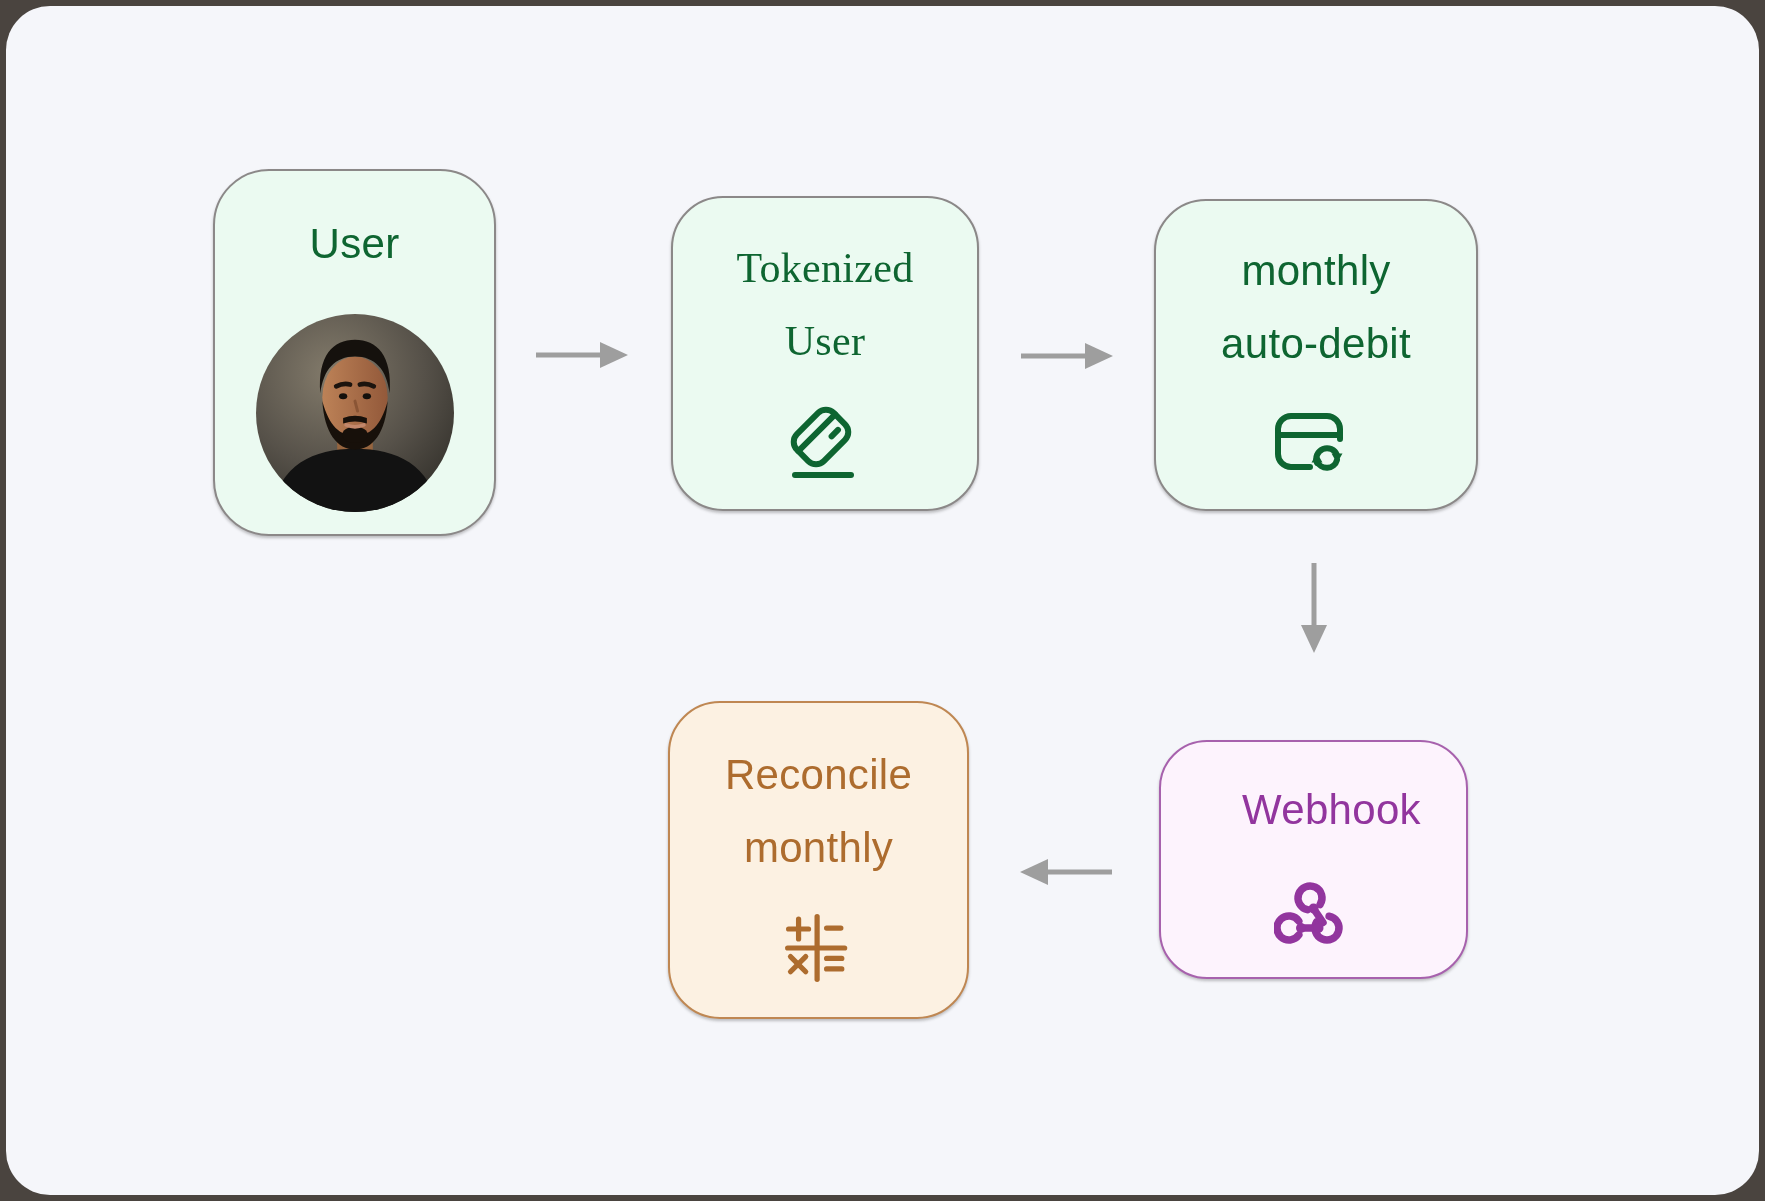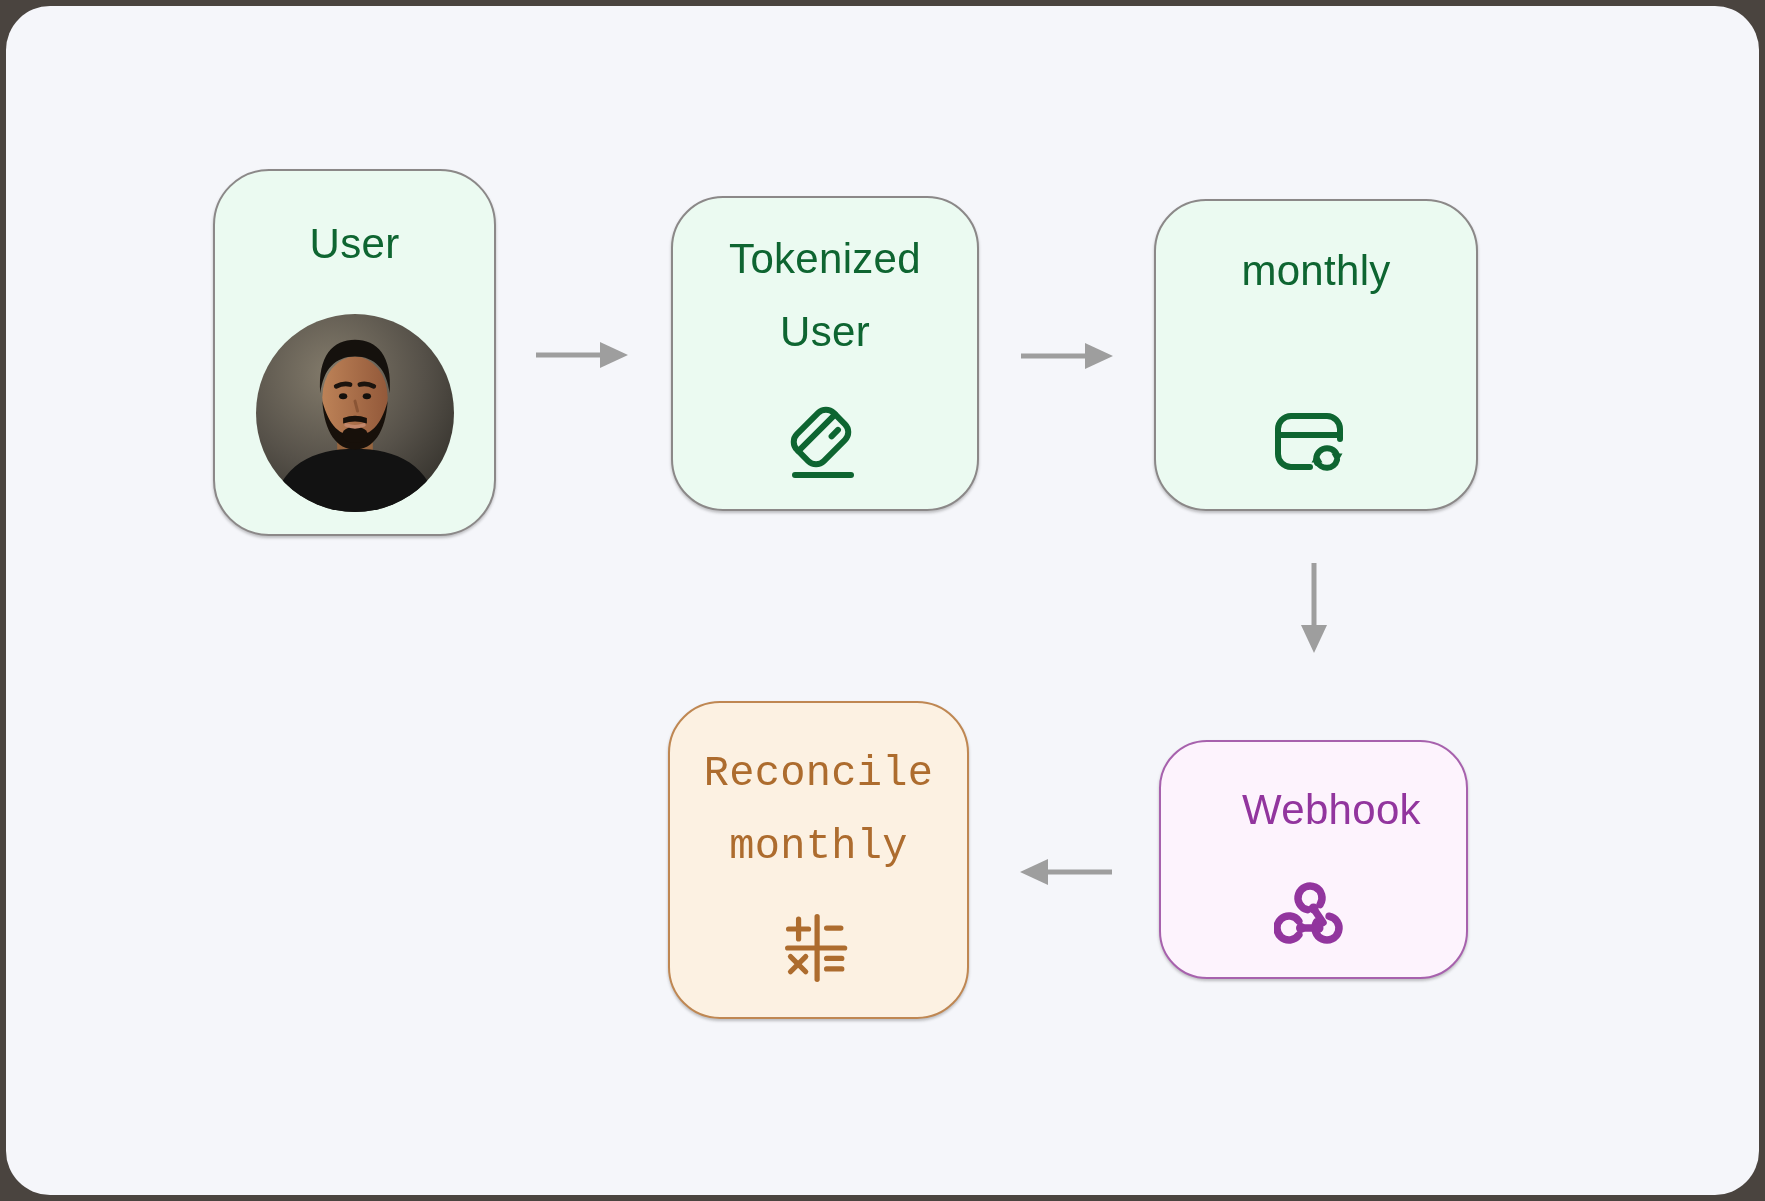--- a/index.html
+++ b/index.html
@@ -37,26 +37,26 @@
   }
   .node-title{
     font-size:42px;
     font-weight:500;
     letter-spacing:.3px;
     line-height:73px;
   }
   #node-user{left:207px;top:163px;width:283px;height:367px;border-radius:56px;}
   #node-user .node-title{padding-top:36px;}
   #node-tokenized{left:665px;top:190px;width:308px;height:315px;border-radius:52px;}
-  #node-tokenized .node-title{padding-top:24px;}
+  #node-tokenized .node-title{padding-top:34px;font-family:Liberation Serif, serif;}
   #node-monthly{left:1148px;top:193px;width:324px;height:312px;border-radius:52px;}
   #node-monthly .node-title{padding-top:33px;}
   #node-webhook{left:1153px;top:734px;width:309px;height:239px;border-radius:48px;}
   #node-webhook .node-title{padding-top:31px;padding-left:36px;}
-  #node-reconcile{left:662px;top:695px;width:301px;height:318px;border-radius:52px;font-family:Liberation Mono, monospace;}
+  #node-reconcile{left:662px;top:695px;width:301px;height:318px;border-radius:52px;}
   #node-reconcile .node-title{padding-top:35px;}
   .avatar{
     position:absolute;left:50%;top:143px;transform:translateX(-50%);
     width:198px;height:198px;border-radius:50%;overflow:hidden;
   }
   .avatar svg{display:block;width:100%;height:100%;}
   .node-icon{
     position:absolute;left:50%;transform:translateX(-50%);
   }
   .node-icon svg{display:block;}
@@ -119,20 +119,21 @@
           <path d="M-26,-6 H26"></path>
           <path d="M8,7 L17,7"></path>
         </g>
       </svg>
     </div>
   </div>
 
   <div class="node green" id="node-monthly">
     <div class="node-title">
       <div>monthly</div>
+      <div>auto-debit</div>
     </div>
     <div class="node-icon" id="icon-monthly">
       <svg width="92" height="72" viewBox="0 0 92 72" fill="none" stroke="var(--green-text,#0e6531)" stroke-width="6" stroke-linecap="round" stroke-linejoin="round">
         <path d="M70,31 V21 a13,13 0 0 0 -13,-13 H21 a13,13 0 0 0 -13,13 v25 a13,13 0 0 0 13,13 h19"></path>
         <path d="M8,27 H70"></path>
         <path d="M47,55 A10.5,10.5 0 0 1 67,47"></path>
         <polygon points="67,55 61.5,45.5 72.5,45.5" fill="var(--green-text,#0e6531)" stroke="none"></polygon>
         <path d="M67,52 A10.5,10.5 0 0 1 47,53"></path>
         <polygon points="47,45 41.5,54.5 52.5,54.5" fill="var(--green-text,#0e6531)" stroke="none"></polygon>
       </svg>

